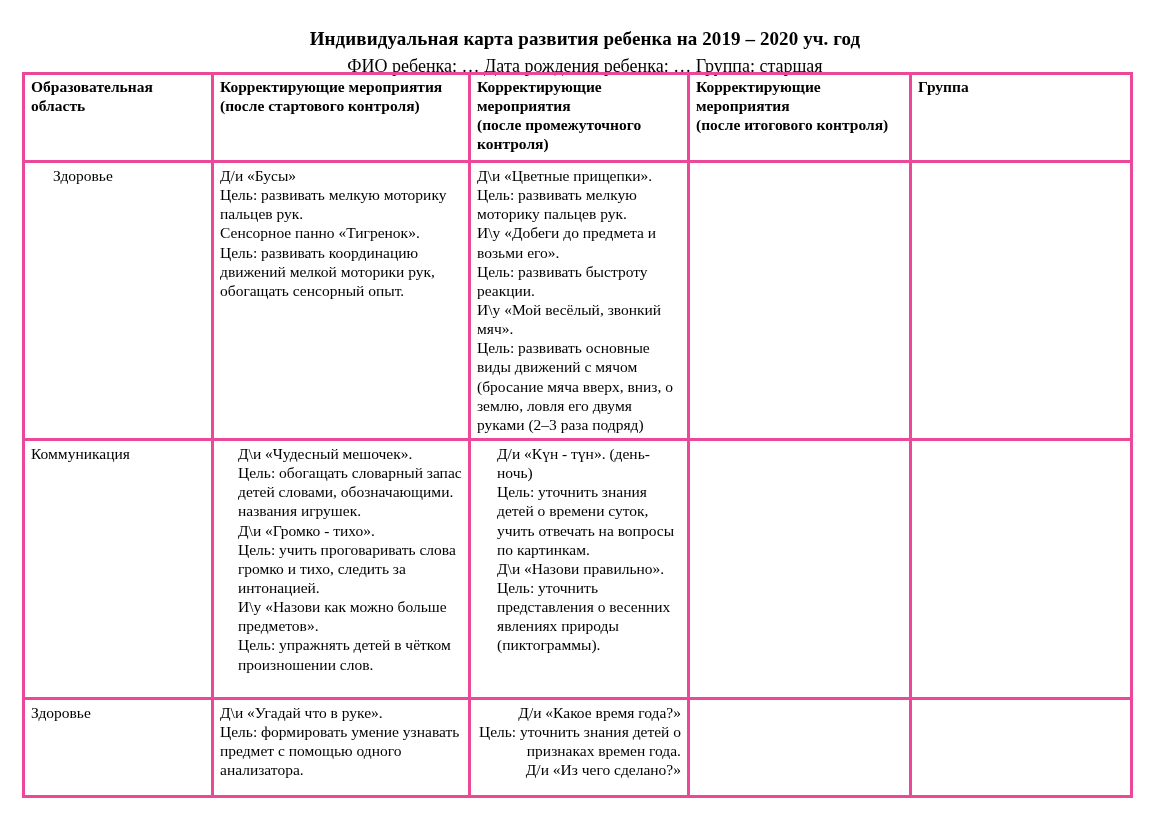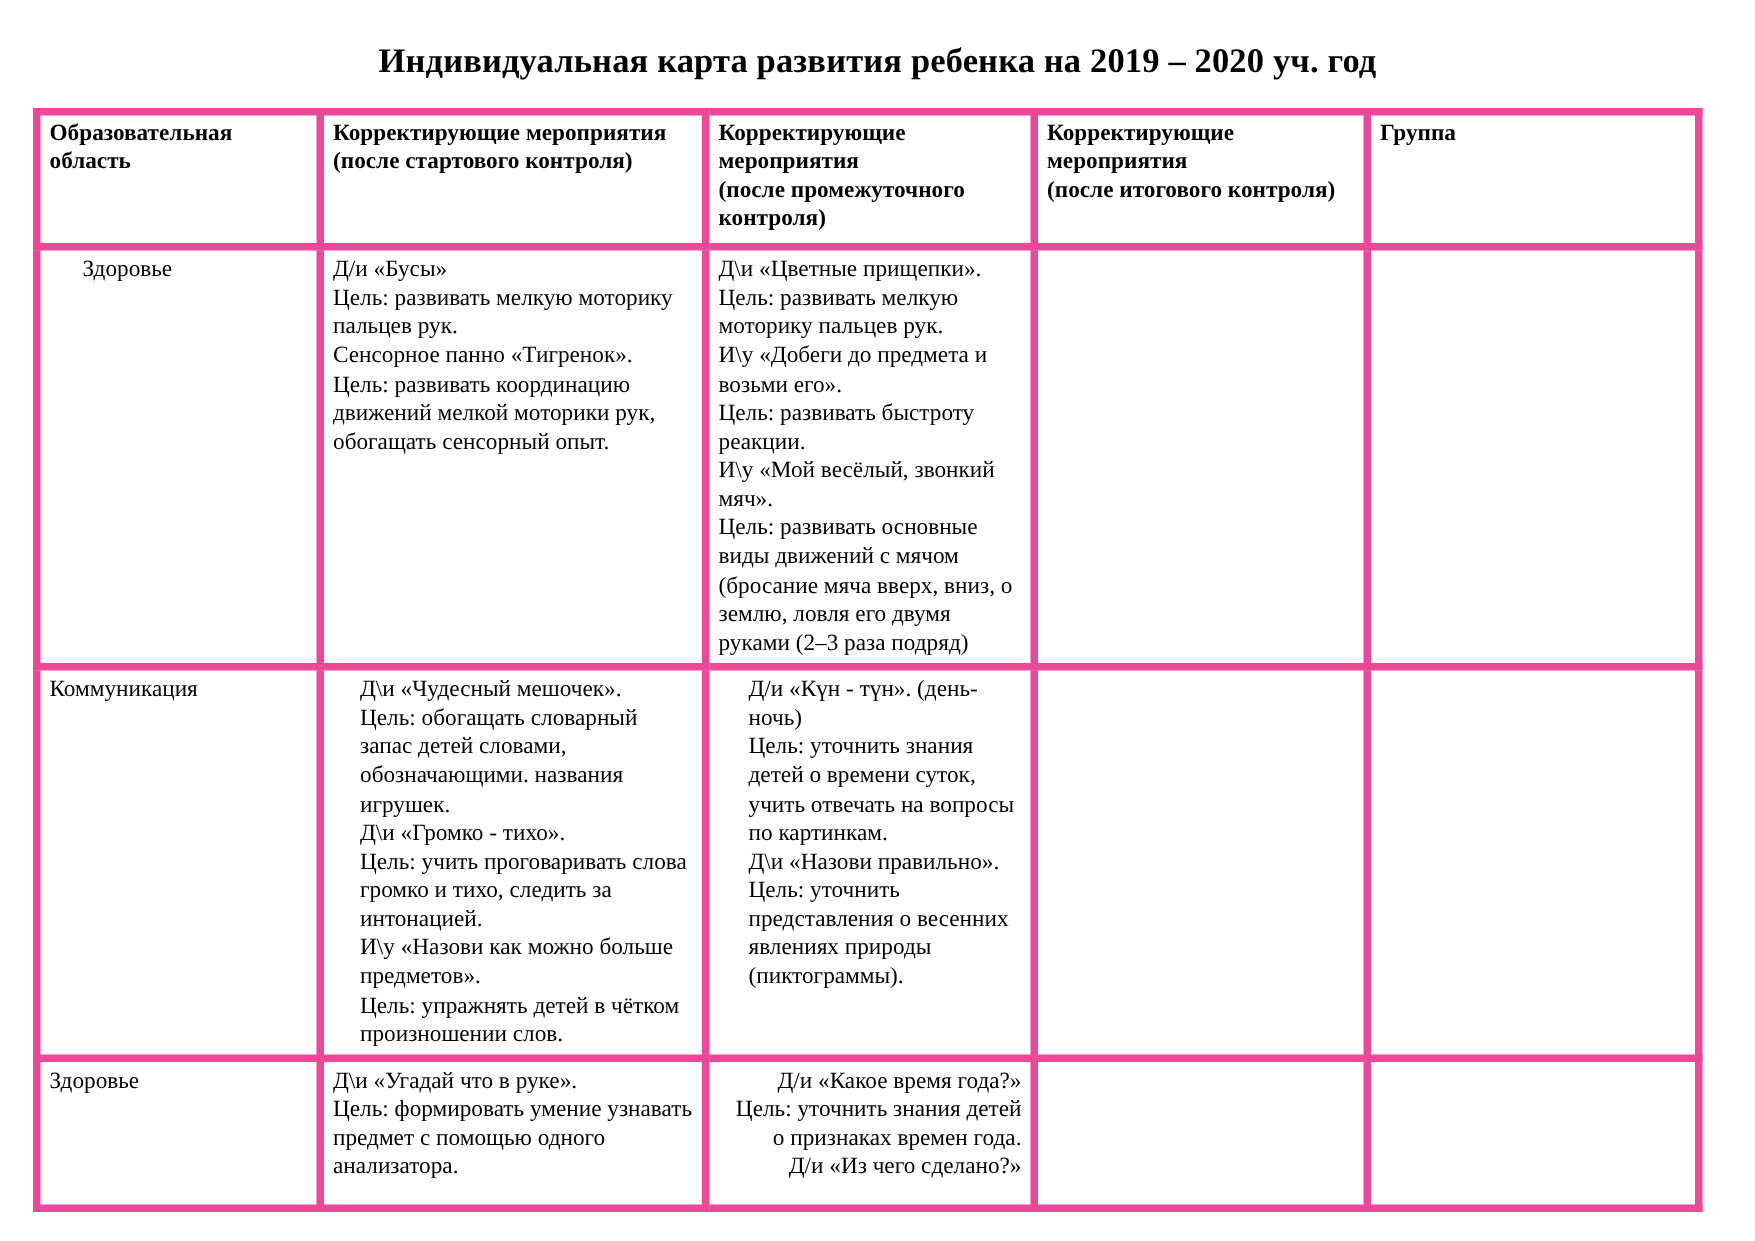--- a/index.html
+++ b/index.html
@@ -19,21 +19,21 @@
   .page {
     position: relative;
     width: 1170px;
     height: 827px;
     box-sizing: border-box;
   }
 
   
   .doc-title {
     text-align: center;
-    font-size: 23px;
+    font-size: 19px;
     font-weight: bold;
     line-height: 1.15;
     margin: 0;
     padding-top: 28px;
     letter-spacing: 0.1px;
   }
   .doc-subtitle {
     text-align: center;
     font-size: 18px;
     font-weight: normal;
@@ -51,21 +51,21 @@
   }
 
   table.dev-table {
     border-collapse: collapse;
     table-layout: fixed;
     width: 1108px;
     border: 2px solid #000;
   }
   table.dev-table td,
   table.dev-table th {
-    border: 5px solid #ec4899;
+    border: 3px solid #ec4899;
     vertical-align: top;
     padding: 3px 6px 4px 6px;
     font-size: 15.5px;
     line-height: 1.235;
     font-weight: normal;
     text-align: left;
   }
   table.dev-table thead th {
     font-weight: bold;
     font-size: 15.5px;
@@ -97,20 +97,21 @@
 
   .empty-cell { }
 </style>
 </head>
 <body>
 
 <div class="page">
 
   <h1 class="doc-title">Индивидуальная карта развития ребенка на 2019 – 2020 уч. год</h1>
 
+  <div class="doc-subtitle">ФИО ребенка: … Дата рождения ребенка: … Группа: старшая</div>
 
   <div class="table-wrap">
     <table class="dev-table">
       <colgroup>
         <col class="c1">
           <col class="c2">
           <col class="c3">
           <col class="c4">
           <col class="c5">
       </colgroup>

